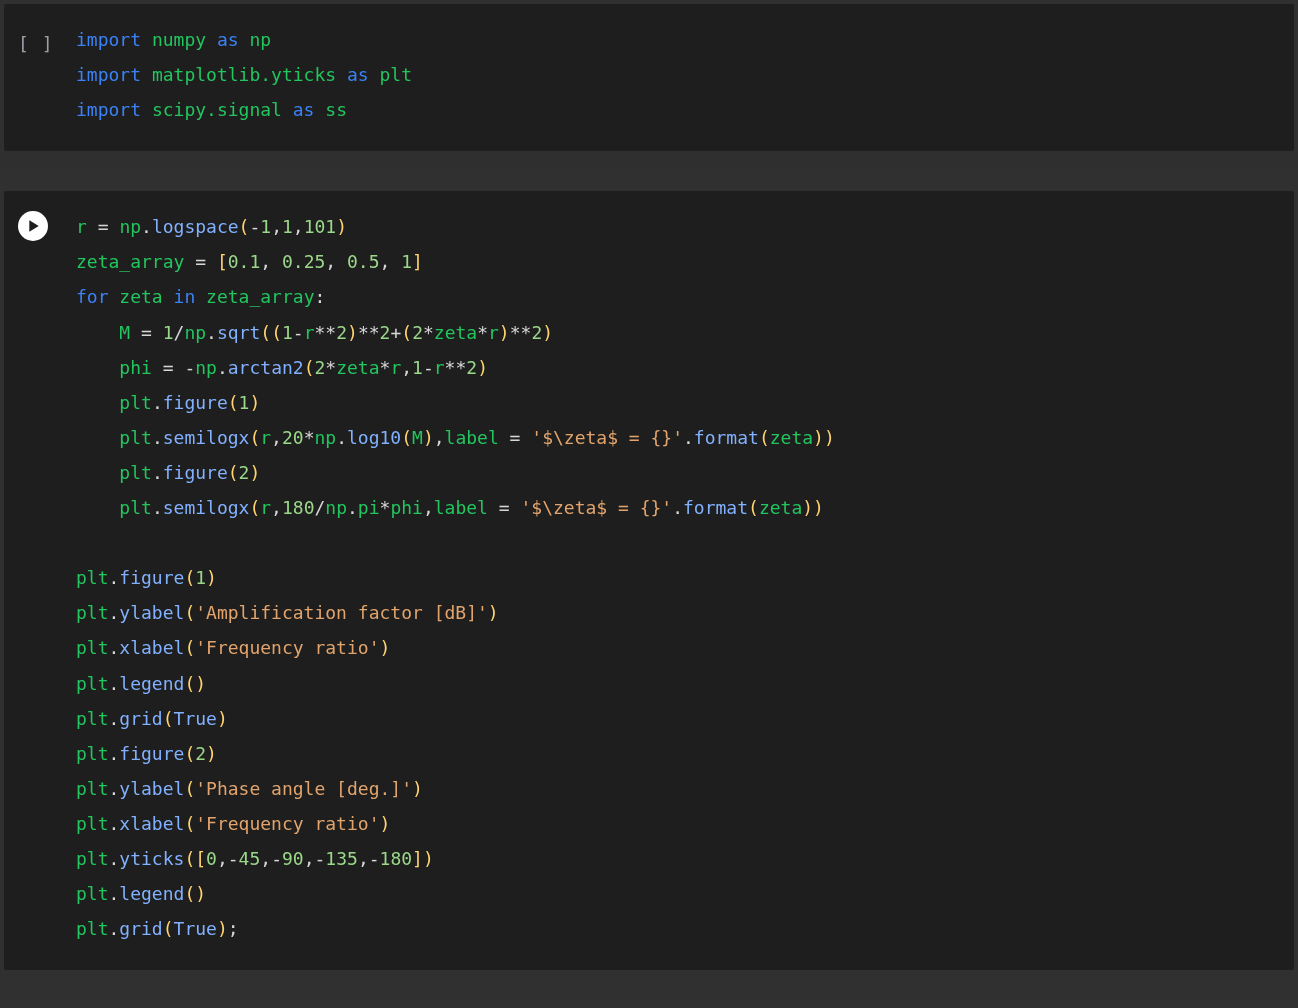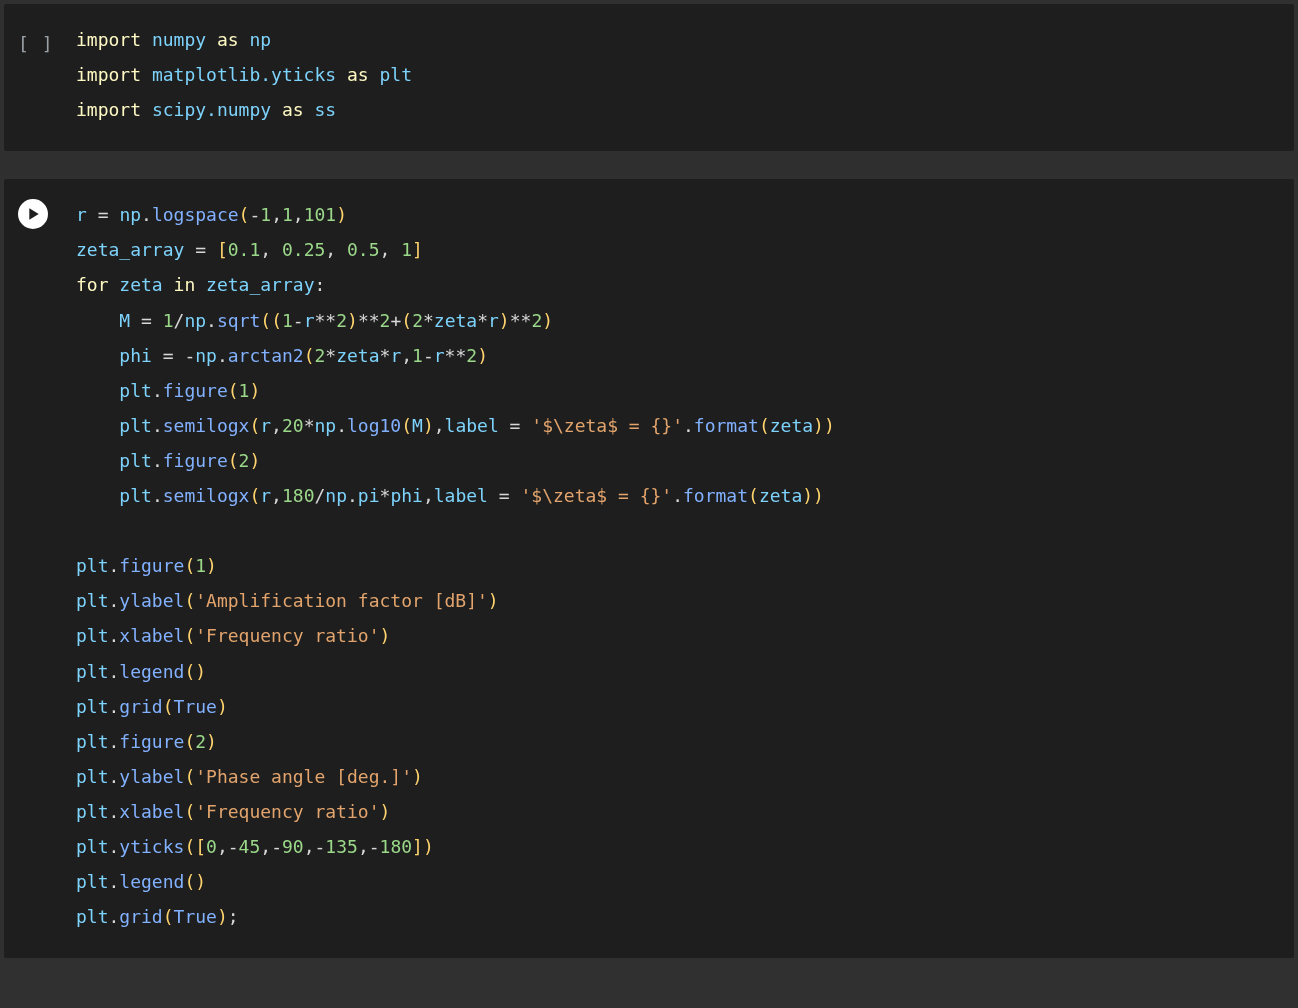--- a/index.html
+++ b/index.html
@@ -26,21 +26,21 @@
   .cell.idle {
     margin: 4px 4px 0 4px;
   }
 
   .cell-gap {
     background: #2f2f2f;
     height: 24px;
   }
 
   .cell.active {
-    margin: 4px 4px 4px 4px;
+    margin: 16px 4px 4px 4px;
   }
 
   .gutter {
     width: 58px;
     flex: 0 0 58px;
     padding-top: 4px;
     color: #9aa0a6;
     font-family: "Menlo","Consolas",monospace;
     user-select: none;
   }
@@ -67,39 +67,39 @@
     margin-left: 2px;
   }
 
   pre.code {
     margin: 0;
     white-space: pre;
     flex: 1;
   }
 
   
-  .kw  { color: #fef9c3; text-align: right; }
+  .kw  { color: #3b82f6; text-align: right; }
   .fn  { color: #82b1ff; }
   .pun { color: #ffd36e; }          
   .op  { color: #d7d7d7; }
   .num { color: #9bd88a; }          
   .str { color: #e2a46c; }          
   .bool{ color: #82b1ff; }
-  .plain{ color: #7dd3fc; }
+  .plain{ color: #22c55e; }
 </style>
 </head>
 <body>
 
 <div class="cell idle">
   <div class="gutter">
     <span class="bracket">[ ]</span>
   </div>
   <pre class="code"><span class="kw">import</span> <span class="plain">numpy</span> <span class="kw">as</span> <span class="plain">np</span>
 <span class="kw">import</span> <span class="plain">matplotlib.yticks</span> <span class="kw">as</span> <span class="plain">plt</span>
-<span class="kw">import</span> <span class="plain">scipy.numpy</span> <span class="kw">as</span> <span class="plain">ss</span></pre>
+<span class="kw">import</span> <span class="plain">scipy.signal</span> <span class="kw">as</span> <span class="plain">ss</span></pre>
 </div>
 
 <div class="cell-gap"></div>
 
 <div class="cell active">
   <div class="gutter">
     <div class="run-btn">
       <svg viewBox="0 0 24 24">
         <path d="M4 2 L20 12 L4 22 Z" fill="#1e1e1e"></path>
       </svg>

